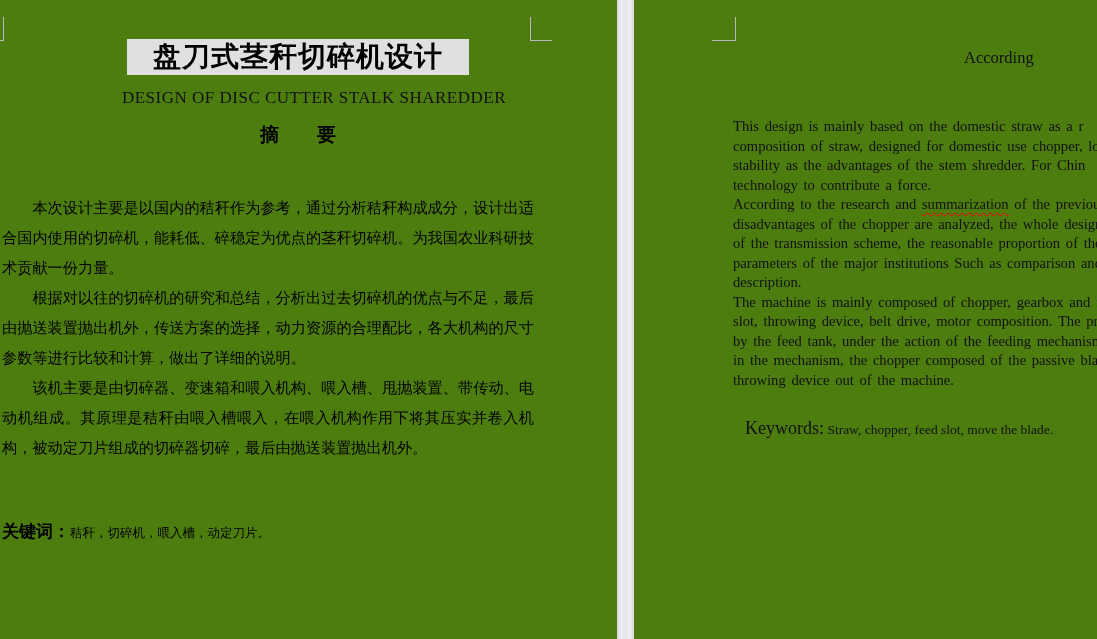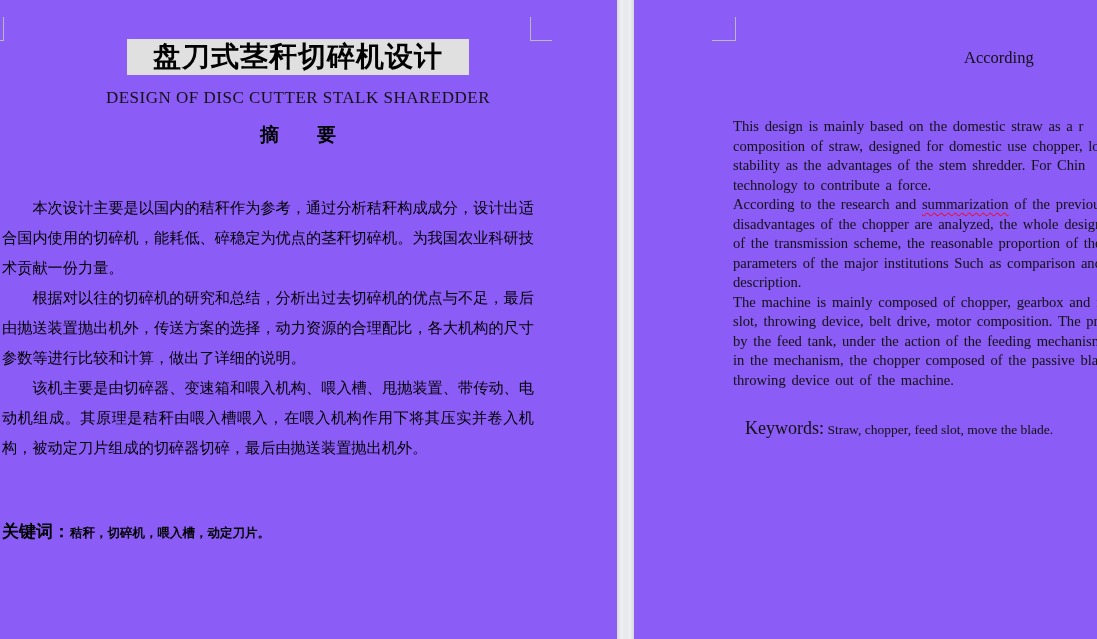--- a/index.html
+++ b/index.html
@@ -15,21 +15,21 @@
     position: relative;
     width: 1097px;
     height: 639px;
     overflow: hidden;
     background: #ffffff;
   }
   .page {
     position: absolute;
     top: 0;
     height: 639px;
-    background: #8b5cf6;
+    background: #4d7c0f;
   }
   .page-left  { left: 0;    width: 617px; }
   .page-right { left: 634px; width: 620px; }
 
   .page-gap {
     position: absolute;
     left: 617px;
     top: 0;
     width: 17px;
     height: 639px;
@@ -75,20 +75,21 @@
   }
   .en-subtitle {
     position: absolute;
     left: 0; top: 88px;
     width: 596px;
     text-align: center;
     font-family: "Liberation Serif", serif;
     font-size: 17px;
     color: #111;
     letter-spacing: 0.5px;
+    padding-left: 16px;
   }
   .cn-abstract-heading {
     position: absolute;
     left: 0; top: 122px;
     width: 596px;
     text-align: center;
     font-family: "Liberation Sans", sans-serif;
     font-weight: bold;
     font-size: 19px;
     color: #000;
@@ -114,21 +115,20 @@
     white-space: nowrap;
   }
   .cn-kw-label {
     font-family: "Liberation Sans", sans-serif;
     font-weight: bold;
     font-size: 17px;
     text-align: right;
   }
   .cn-kw-text {
     font-size: 12.5px;
-    font-weight: bold;
   }
 
   
   .en-heading {
     position: absolute;
     left: 330px; top: 48px;
     font-size: 16.5px;
     color: #111;
   }
   .en-body {

